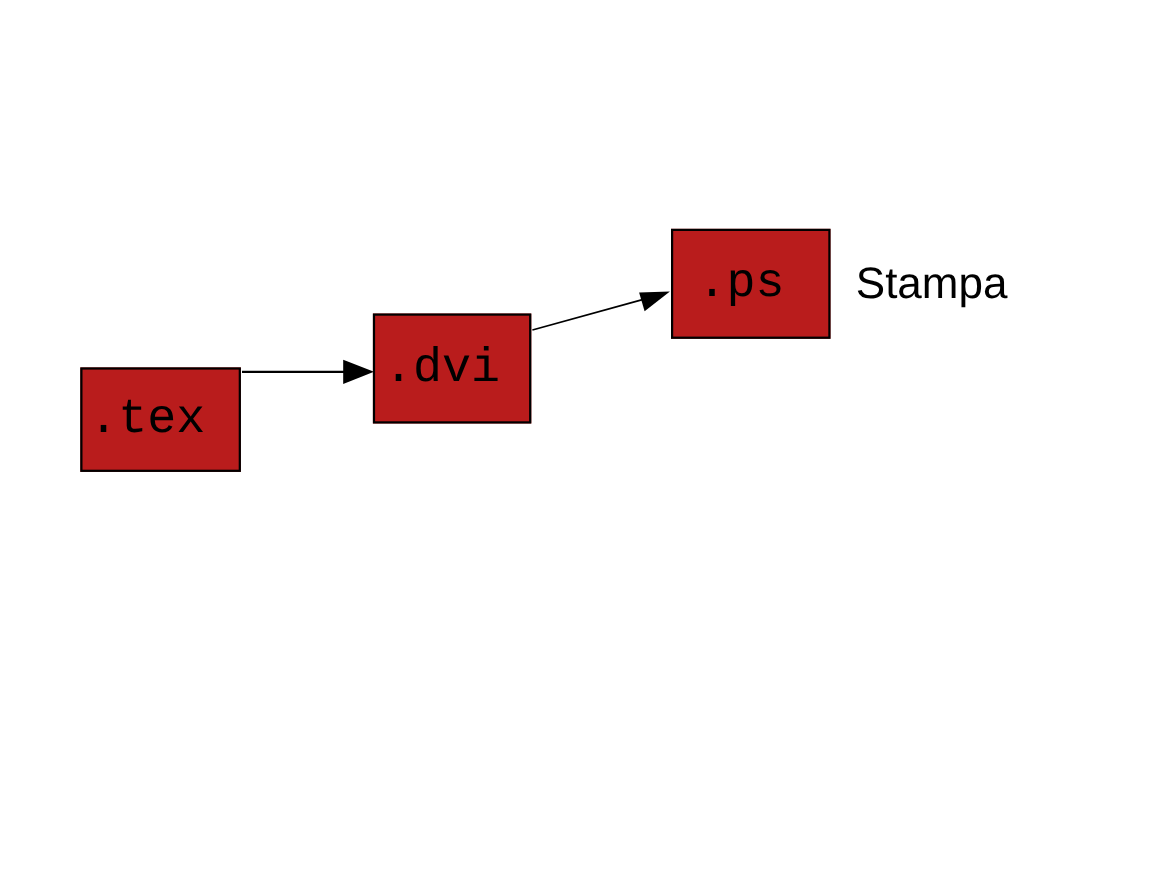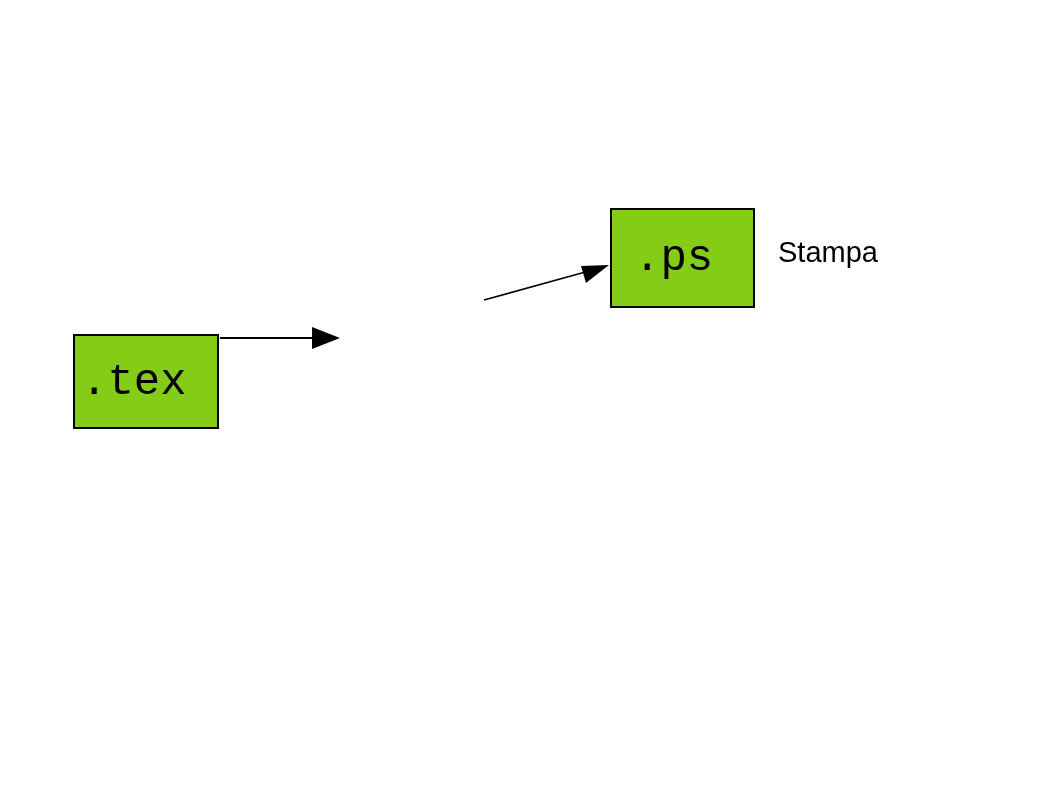--- a/index.html
+++ b/index.html
@@ -19,21 +19,21 @@
     position: absolute;
     left: 0;
     top: 0;
     width: 1058px;
     height: 794px;
     pointer-events: none;
   }
   .node-box {
     position: absolute;
     box-sizing: border-box;
-    background: #84cc16;
+    background: #b91c1c;
     border: 2px solid #000000;
     display: flex;
     align-items: center;
   }
   .node-label {
     font-family: "Liberation Mono", "DejaVu Sans Mono", monospace;
     font-size: 44px;
     line-height: 1;
     color: #000000;
     white-space: pre;
@@ -58,21 +58,21 @@
     top: 208px;
     width: 145px;
     height: 100px;
     padding-left: 22px;
   }
   #stampa-label {
     position: absolute;
     left: 778px;
     top: 238px;
     font-family: "Liberation Sans", sans-serif;
-    font-size: 29px;
+    font-size: 40px;
     line-height: 1;
     color: #000000;
     white-space: pre;
   }
 </style>
 </head>
 <body>
 
 <div id="canvas">
 
@@ -84,20 +84,23 @@
     <g>
       <line x1="484" y1="300" x2="589" y2="271" stroke="#000000" stroke-width="1.6"></line>
       <polygon points="609,265 581,266 586,283" fill="#000000"></polygon>
     </g>
   </svg>
 
   <div class="node-box" id="node-tex">
     <span class="node-label">.tex</span>
   </div>
 
+  <div class="node-box" id="node-dvi">
+    <span class="node-label">.dvi</span>
+  </div>
 
   <div class="node-box" id="node-ps">
     <span class="node-label">.ps</span>
   </div>
 
   <div id="stampa-label">Stampa</div>
 
 </div>
 
 </body></html>

